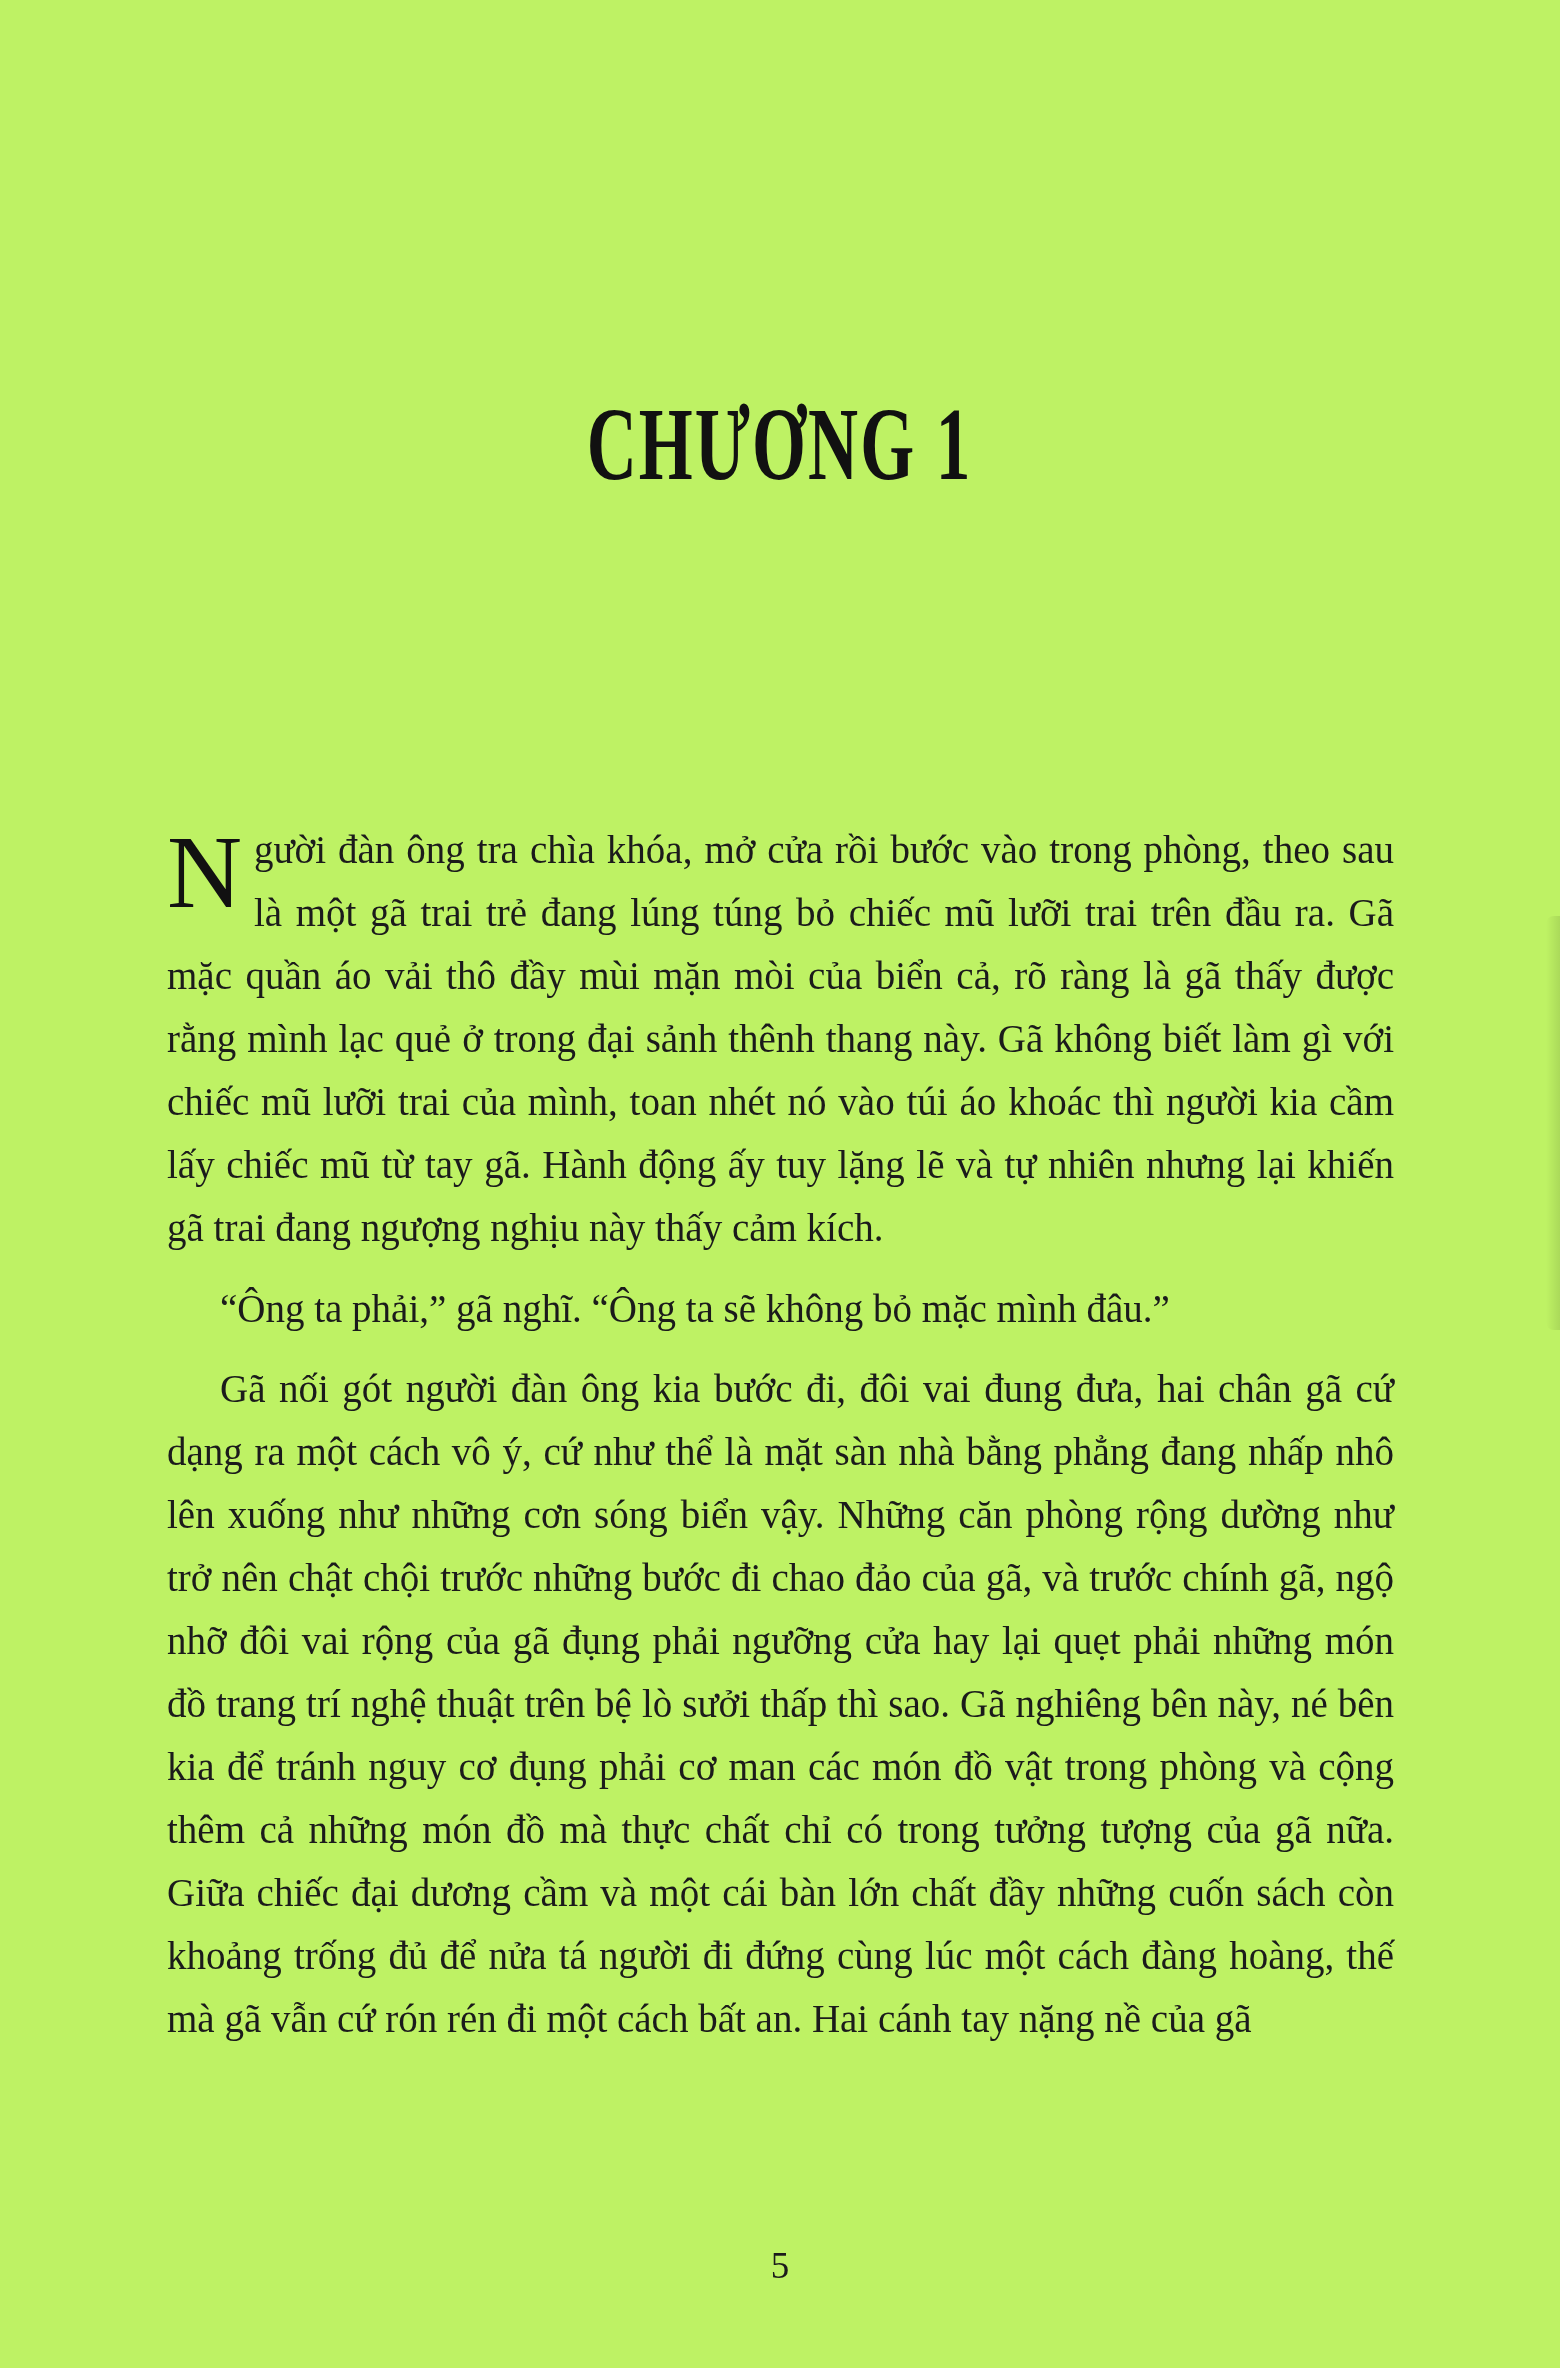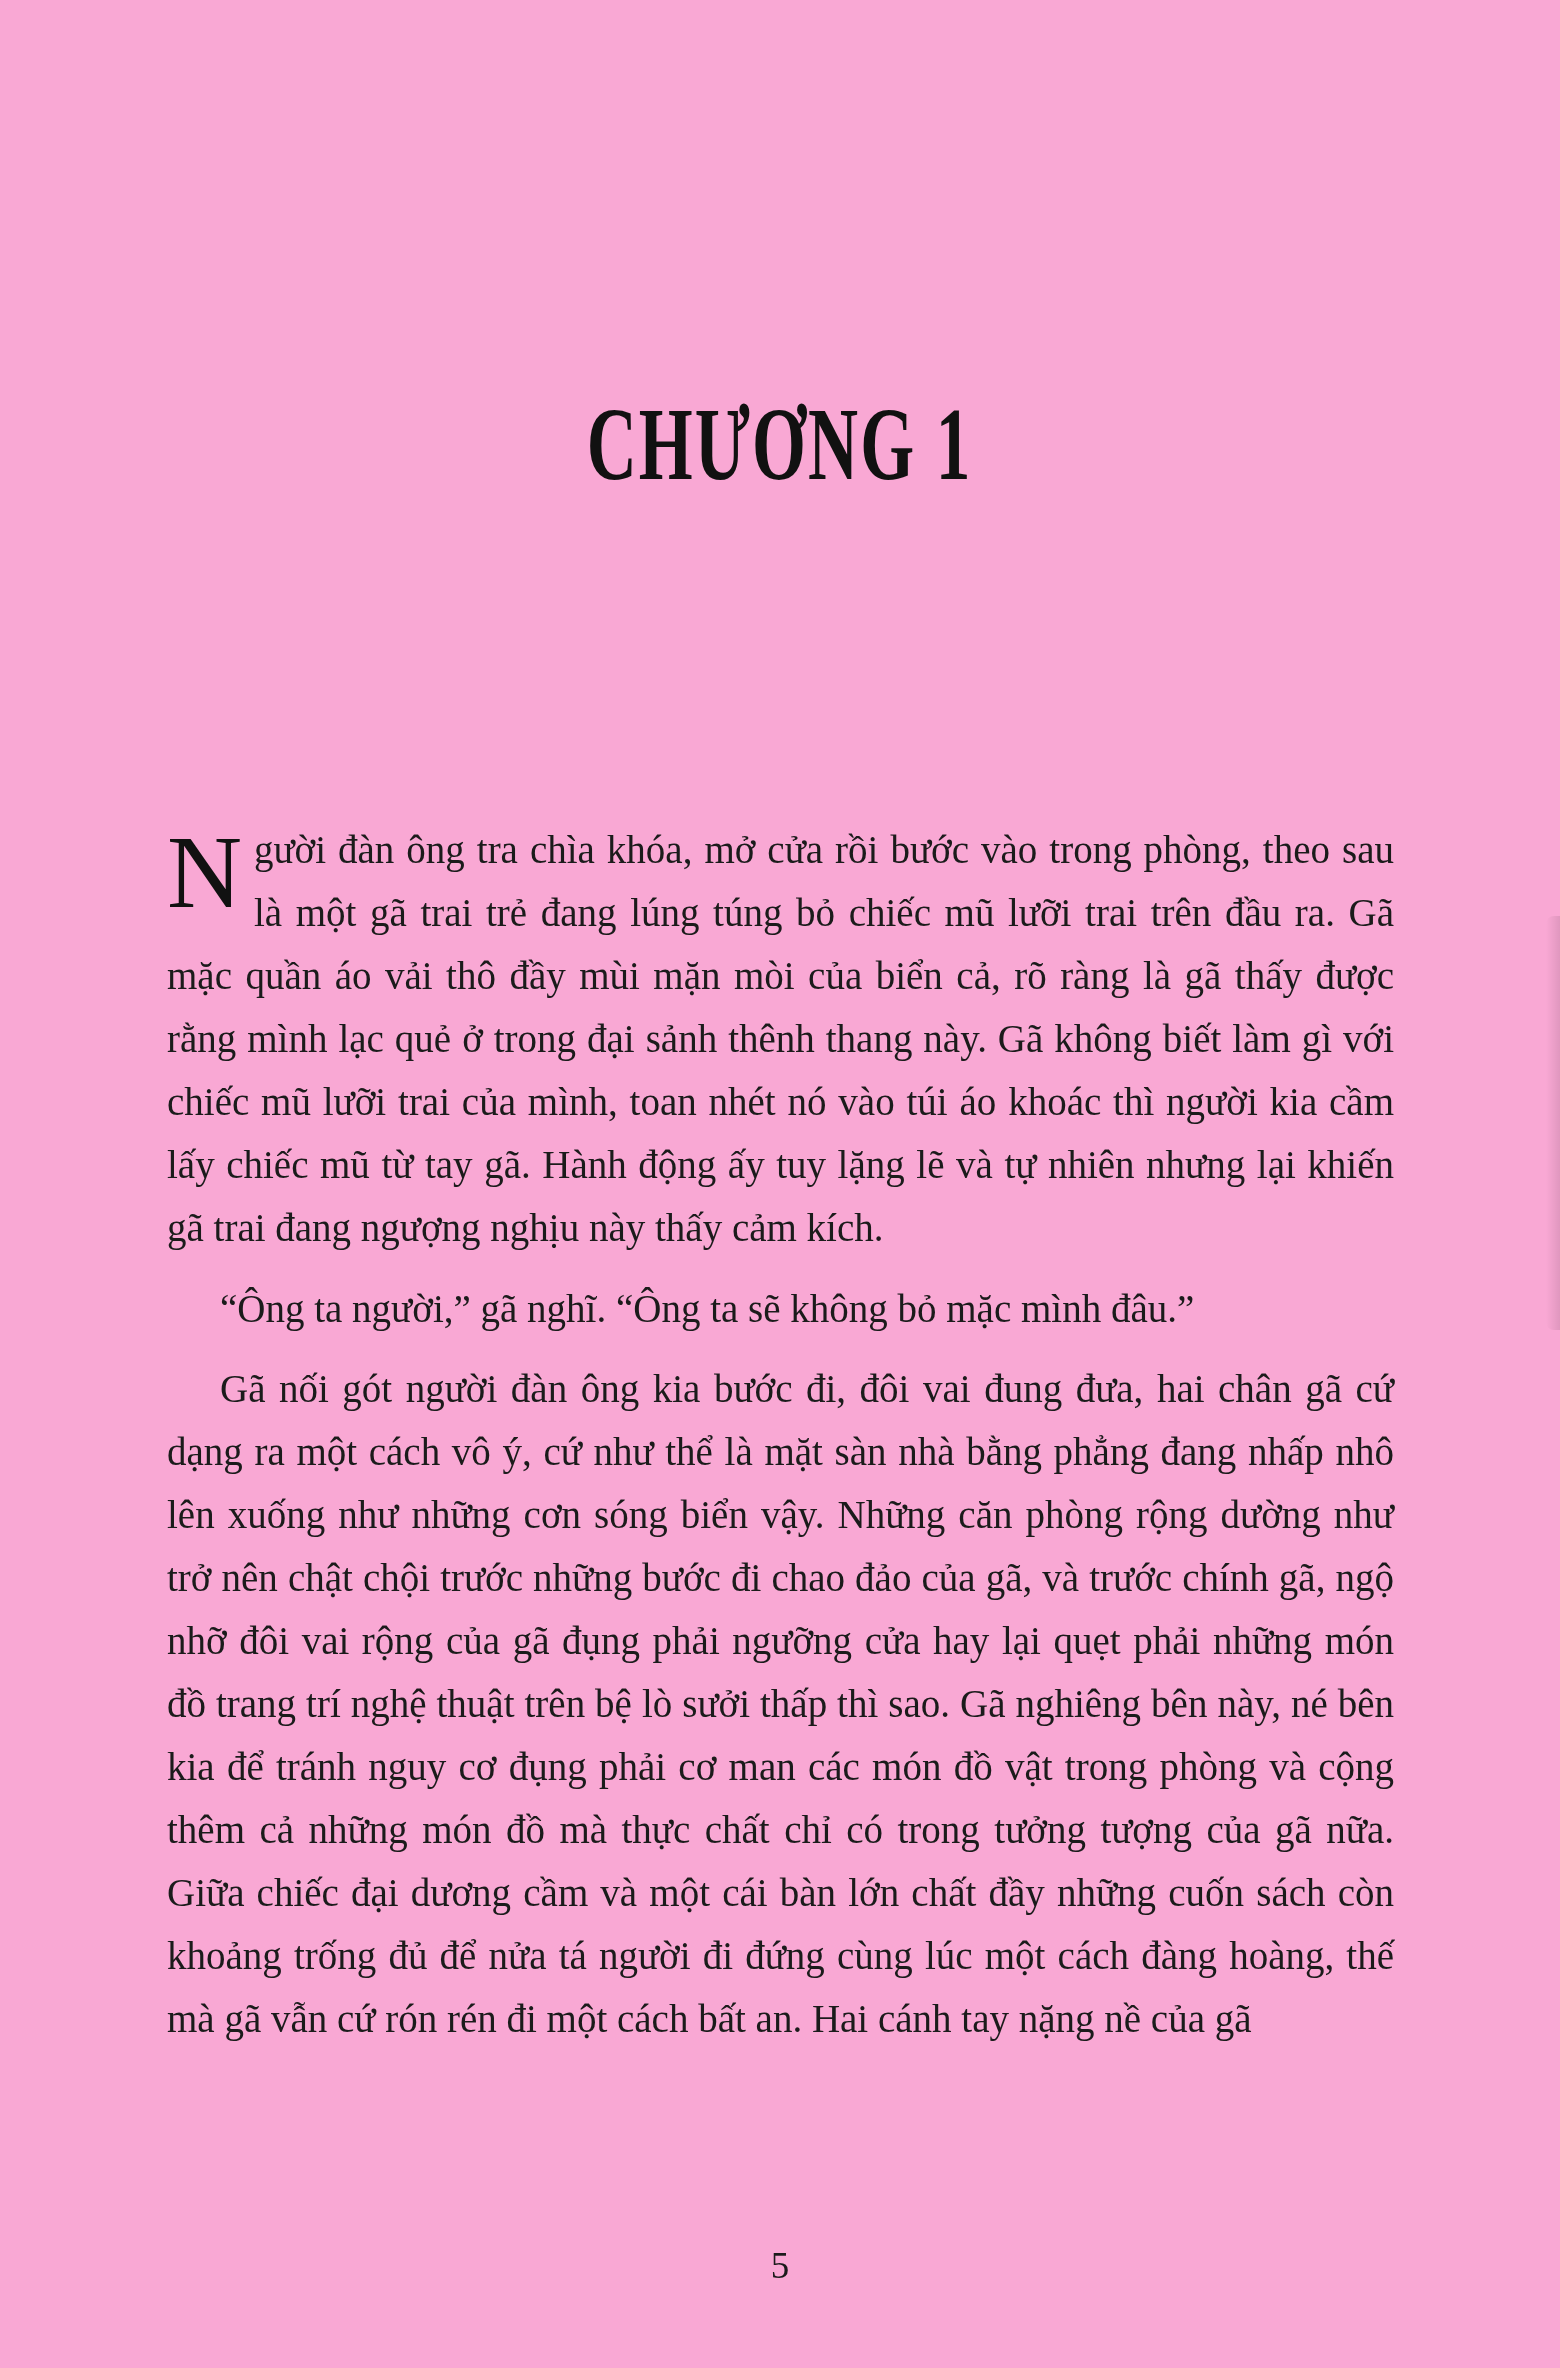--- a/index.html
+++ b/index.html
@@ -4,21 +4,21 @@
 <style>
   html, body {
     margin: 0;
     padding: 0;
     background: #ffffff;
   }
   .book-page {
     position: relative;
     width: 1560px;
     height: 2368px;
-    background: #f9a8d4;
+    background: #bef264;
     color: #161616;
     font-family: "Liberation Serif", serif;
     overflow: hidden;
     box-sizing: border-box;
   }
   
   .scan-shadow {
     position: absolute;
     right: 0;
     top: 916px;
@@ -87,21 +87,21 @@
   <div class="chapter-title-wrap">
     <span class="chapter-title">CHƯƠNG 1</span>
   </div>
 
   <div class="text-block">
 
     <p>
       <span class="dropcap">N</span><span>gười đàn ông tra chìa khóa, mở cửa rồi bước vào trong phòng, theo sau là một gã trai trẻ đang lúng túng bỏ chiếc mũ lưỡi trai trên đầu ra. Gã mặc quần áo vải thô đầy mùi mặn mòi của biển cả, rõ ràng là gã thấy được rằng mình lạc quẻ ở trong đại sảnh thênh thang này. Gã không biết làm gì với chiếc mũ lưỡi trai của mình, toan nhét nó vào túi áo khoác thì người kia cầm lấy chiếc mũ từ tay gã. Hành động ấy tuy lặng lẽ và tự nhiên nhưng lại khiến gã trai đang ngượng nghịu này thấy cảm kích.</span>
     </p>
 
-    <p class="para-indent">“Ông ta người,” gã nghĩ. “Ông ta sẽ không bỏ mặc mình đâu.”</p>
+    <p class="para-indent">“Ông ta phải,” gã nghĩ. “Ông ta sẽ không bỏ mặc mình đâu.”</p>
 
     <p class="para-indent">Gã nối gót người đàn ông kia bước đi, đôi vai đung đưa, hai chân gã cứ dạng ra một cách vô ý, cứ như thể là mặt sàn nhà bằng phẳng đang nhấp nhô lên xuống như những cơn sóng biển vậy. Những căn phòng rộng dường như trở nên chật chội trước những bước đi chao đảo của gã, và trước chính gã, ngộ nhỡ đôi vai rộng của gã đụng phải ngưỡng cửa hay lại quẹt phải những món đồ trang trí nghệ thuật trên bệ lò sưởi thấp thì sao. Gã nghiêng bên này, né bên kia để tránh nguy cơ đụng phải cơ man các món đồ vật trong phòng và cộng thêm cả những món đồ mà thực chất chỉ có trong tưởng tượng của gã nữa. Giữa chiếc đại dương cầm và một cái bàn lớn chất đầy những cuốn sách còn khoảng trống đủ để nửa tá người đi đứng cùng lúc một cách đàng hoàng, thế mà gã vẫn cứ rón rén đi một cách bất an. Hai cánh tay nặng nề của gã</p>
 
   </div>
 
   <div class="page-number">5</div>
 
 </div>
 
 

